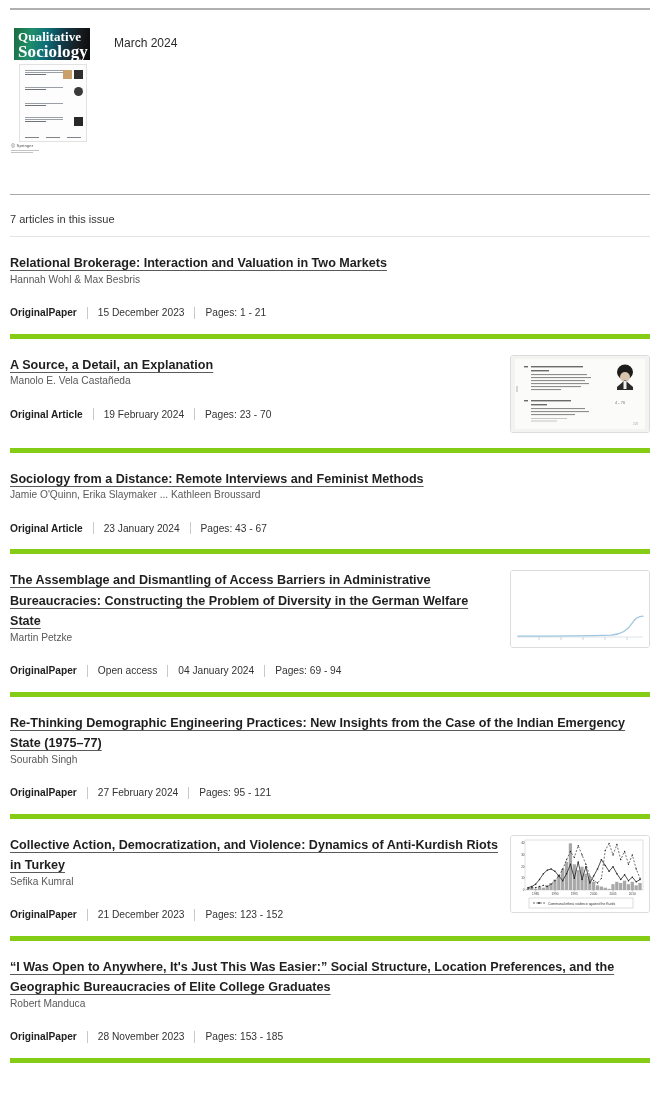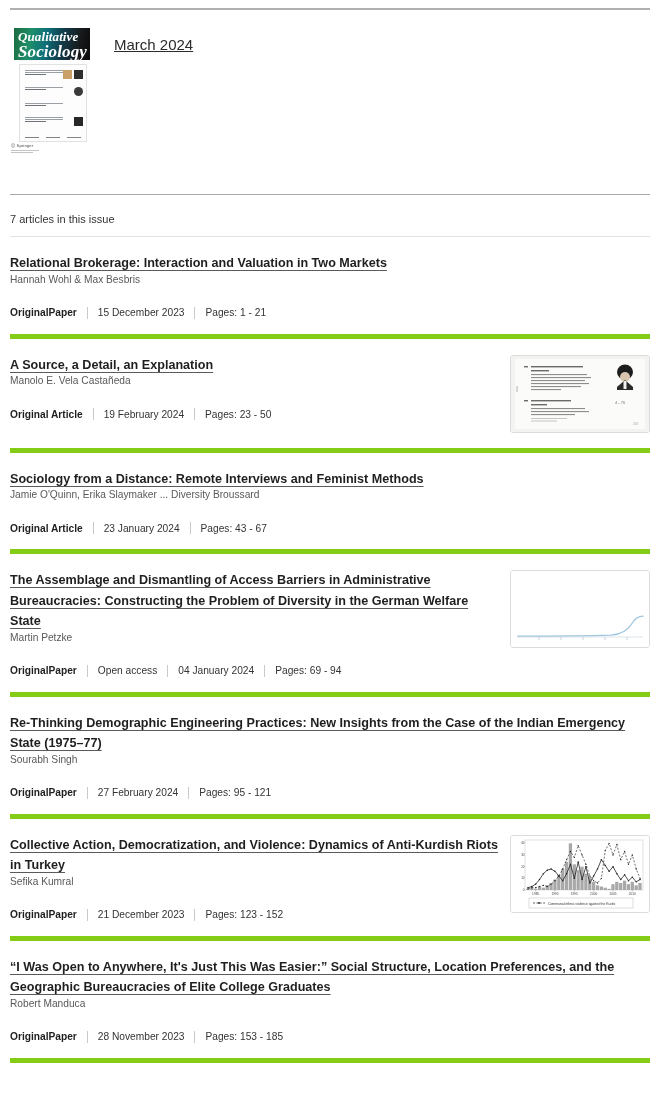--- a/index.html
+++ b/index.html
@@ -48,21 +48,20 @@
   }
   .cover-banner {
     position: absolute;
     left: 4px; top: 2px;
     width: 76px; height: 32px;
     background: linear-gradient(100deg, #1c6b3f 0%, #1f8f6a 22%, #0d6f7a 42%, #123b4a 62%, #16181a 85%, #0a0a0a 100%);
     overflow: hidden;
   }
   .cover-banner .t1, .cover-banner .t2 {
     font-family: "Liberation Serif", serif;
-    font-style: italic;
     font-weight: bold;
     color: #ffffff;
     display: block;
     line-height: 1.02;
     padding-left: 4px;
     letter-spacing: .1px;
   }
   .cover-banner .t1 { font-size: 13px; padding-top: 2px; }
   .cover-banner .t2 { font-size: 17px; }
   .cover-sub {
@@ -133,24 +132,23 @@
   .header-text { padding-top: 10px; }
   .issue-title {
     font-size: 19px;
     font-weight: bold;
     color: #222222;
     letter-spacing: -0.1px;
     margin: 0 0 18px 0;
     line-height: 1.2;
   }
   .issue-date {
-    font-size: 15px;
+    font-size: 12px;
     color: #2b2b2b;
     margin: 0;
-    text-decoration: underline;
   }
   .header-rule {
     height: 0;
     border-top: 1.6px solid #a8a8a8;
   }
   
   .count-row {
     font-size: 11px;
     color: #333333;
     padding: 18px 0 11px 0;
@@ -304,21 +302,21 @@
 
     <div class="article has-thumb">
       <div class="body">
         <a class="art-title">A Source, a Detail, an Explanation</a>
         <div class="art-authors">Manolo E. Vela Castañeda</div>
         <div class="art-meta">
           <span class="type">Original Article</span>
           <span class="sep"></span>
           <span>19 February 2024</span>
           <span class="sep"></span>
-          <span>Pages: 23 - 50</span>
+          <span>Pages: 23 - 70</span>
         </div>
       </div>
       <div class="thumb">
         <svg viewBox="0 0 138 76" preserveAspectRatio="none">
           <rect x="0" y="0" width="138" height="76" fill="#f3f3f1"></rect>
           <rect x="4" y="3" width="130" height="70" fill="#fbfbfa"></rect>
           <g fill="#6a6a6a">
             <rect x="13" y="10" width="4" height="1.4"></rect>
               <rect x="20" y="10" width="52" height="1.4"></rect>
             <rect x="20" y="14" width="18" height="1.4"></rect>
@@ -352,21 +350,21 @@
           <text x="104" y="48" font-family="Liberation Sans, sans-serif" font-size="4" fill="#777">4 - 76</text>
           <rect x="5" y="30" width="2" height="6" fill="#d5d5d3"></rect>
           <text x="122" y="69" font-family="Liberation Sans, sans-serif" font-size="3" fill="#a8a8a8">203</text>
         </svg>
       </div>
     </div>
 
     <div class="article">
       <div class="body">
         <a class="art-title">Sociology from a Distance: Remote Interviews and Feminist Methods</a>
-        <div class="art-authors">Jamie O'Quinn, Erika Slaymaker ... Diversity Broussard</div>
+        <div class="art-authors">Jamie O'Quinn, Erika Slaymaker ... Kathleen Broussard</div>
         <div class="art-meta">
           <span class="type">Original Article</span>
           <span class="sep"></span>
           <span>23 January 2024</span>
           <span class="sep"></span>
           <span>Pages: 43 - 67</span>
         </div>
       </div>
     </div>
 

